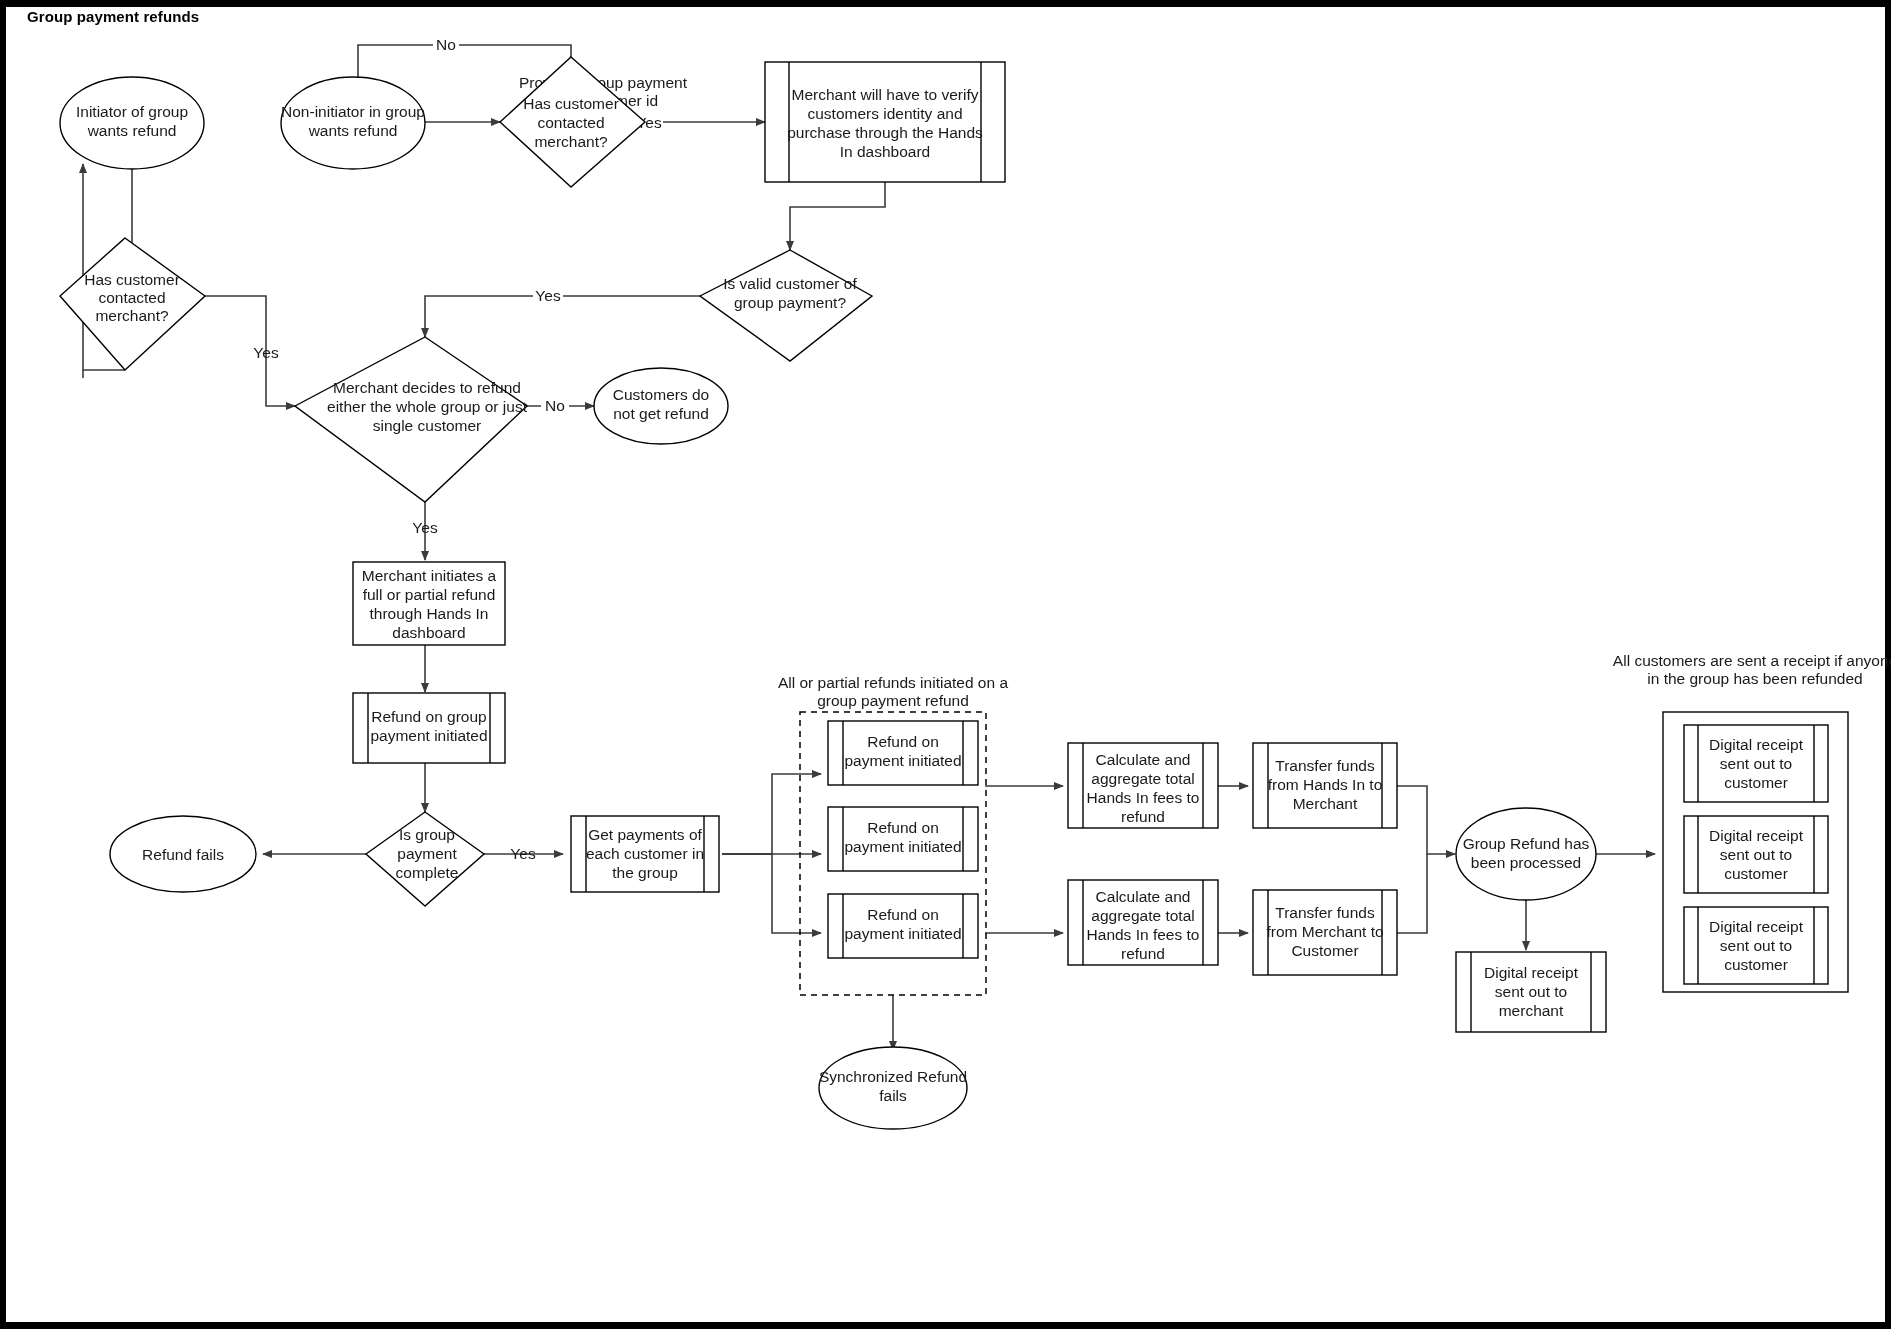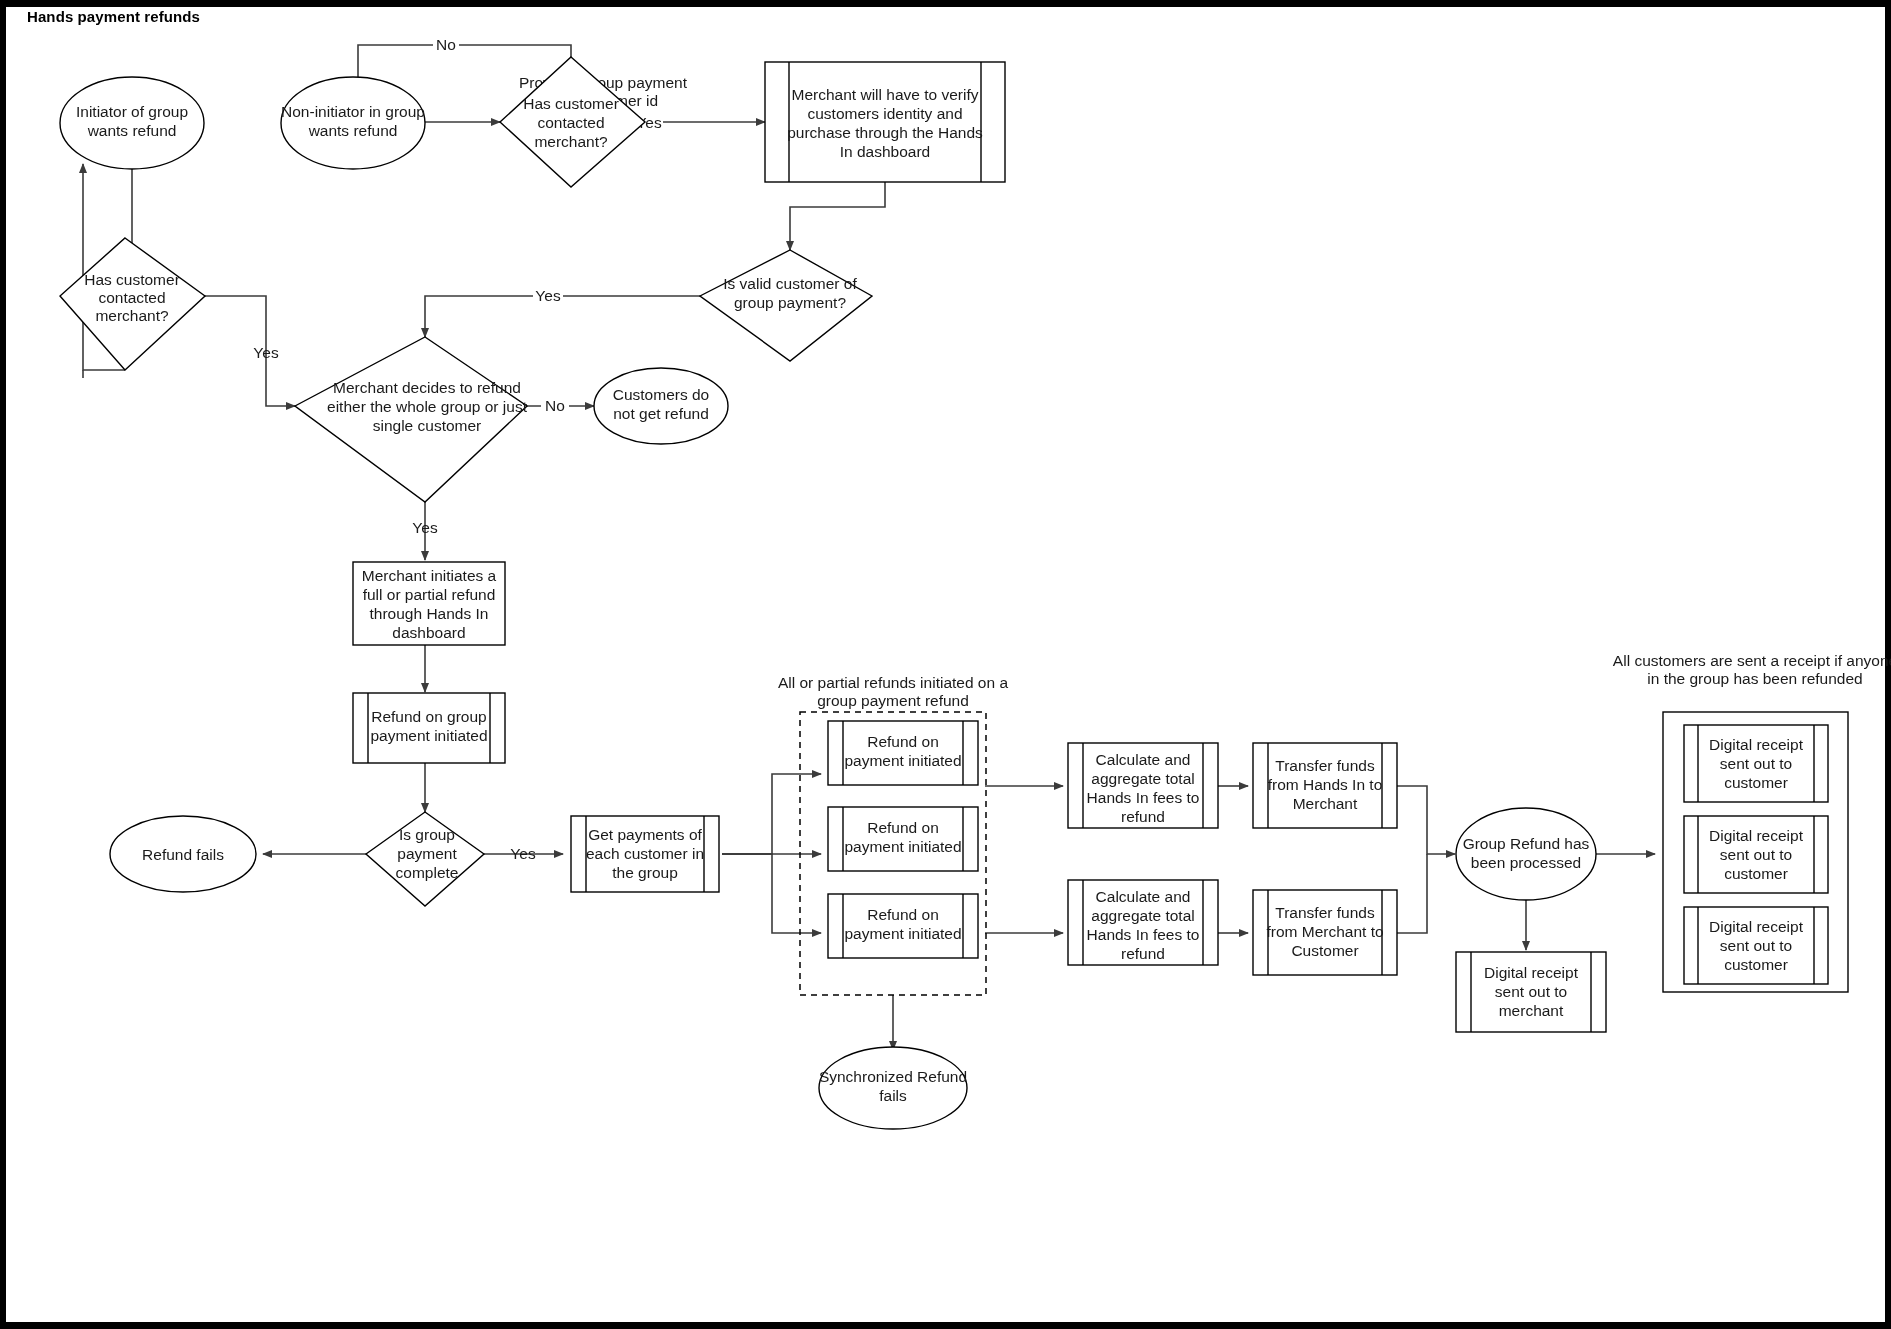--- a/index.html
+++ b/index.html
@@ -22,21 +22,21 @@
 </style>
 </head>
 <body>
 
 <div id="canvas">
   <div class="topbar"></div>
   <div class="leftbar"></div>
   <div class="rightbar"></div>
   <div class="botbar"></div>
 
-  <div id="page-title">Hands payment refunds</div>
+  <div id="page-title">Group payment refunds</div>
 
   <svg id="flow" viewBox="0 0 1891 1329">
     <defs>
       <marker id="ah" markerWidth="10" markerHeight="8" refX="9" refY="4" orient="auto" markerUnits="userSpaceOnUse">
         <path d="M0,0 L10,4 L0,8 z" fill="#3b3b3b"></path>
       </marker>
     </defs>
 
     <g>
 

